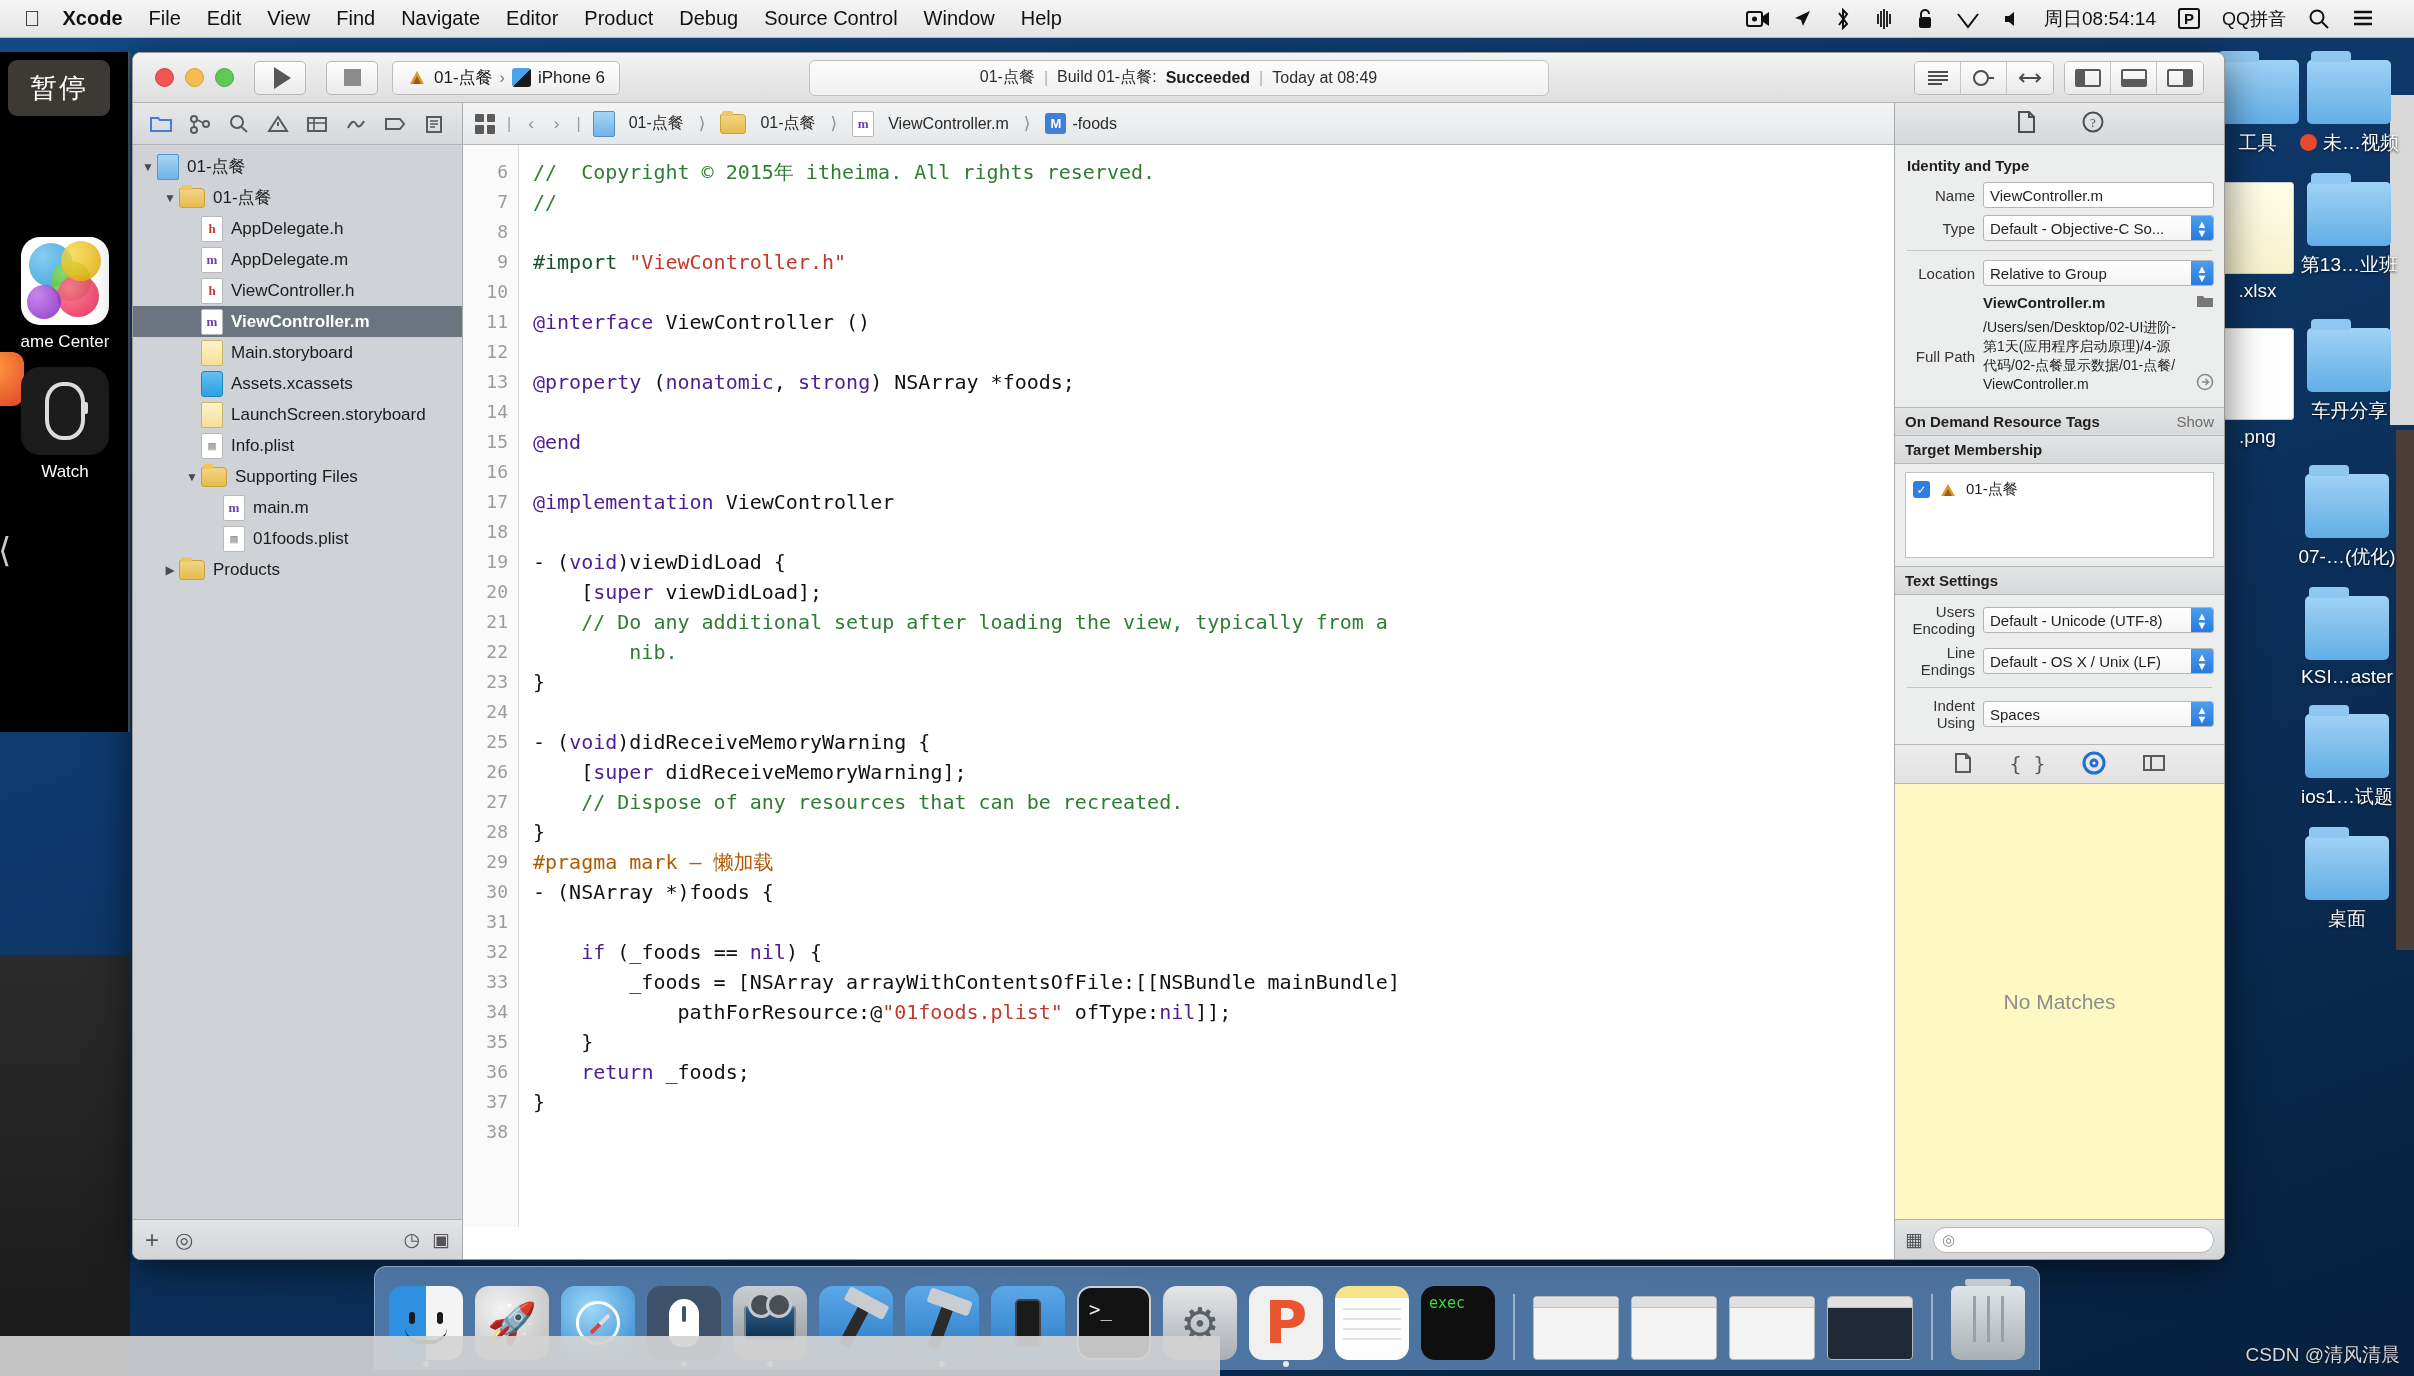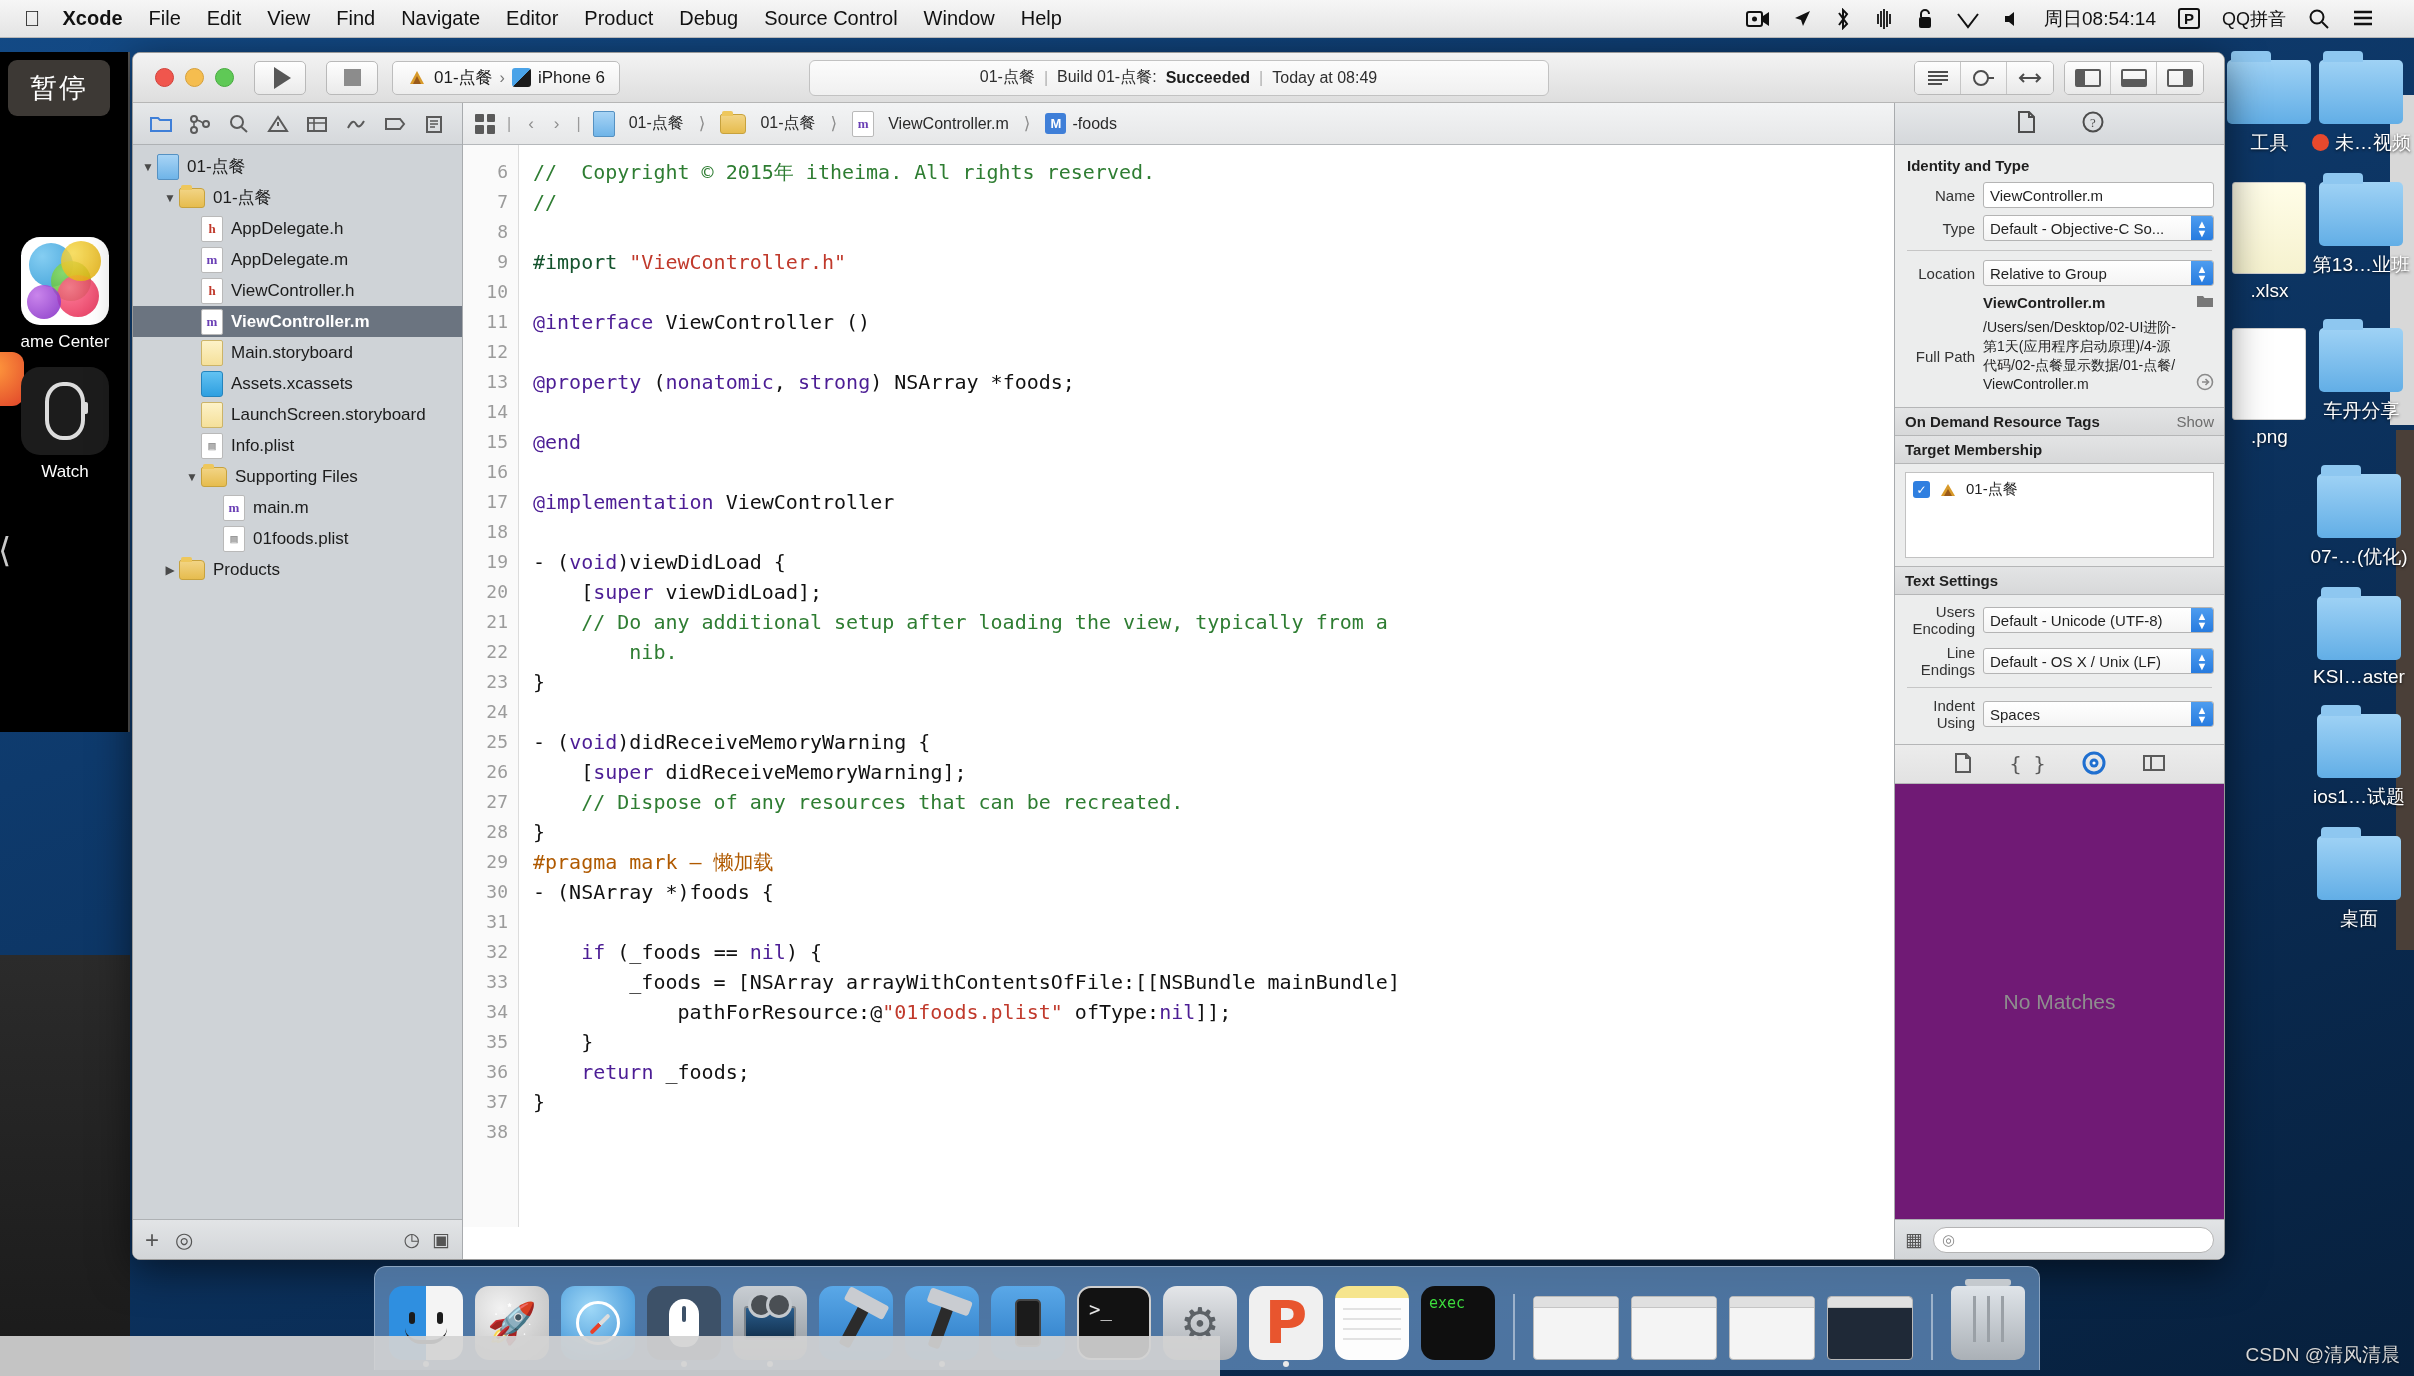--- a/index.html
+++ b/index.html
@@ -232,27 +232,27 @@
   .sect-head{
     background:linear-gradient(180deg,#e3e4e5,#d7d8d9); border-top:1px solid #b5b6b7; border-bottom:1px solid #b5b6b7;
     padding:5px 10px; font-weight:bold; font-size:15px; display:flex; align-items:center;
   }
   .sect-head .show{ margin-left:auto; font-weight:normal; color:#6d6d6d; }
   .target-list{ background:#fff; border:1px solid #c2c2c2; margin:8px 10px; height:86px; padding:7px;}
   .tgt-row{ display:flex; align-items:center; gap:8px; font-size:15px;}
   .cb{ width:17px;height:17px;background:#2f7fe0;border-radius:3px;color:#fff;font-size:12px;display:flex;align-items:center;justify-content:center;}
   .lib-tabs{ height:40px; border-top:1px solid #b5b6b7; border-bottom:1px solid #b5b6b7;
     background:linear-gradient(180deg,#ececec,#e2e2e2); display:flex; align-items:center; justify-content:center; gap:36px;}
-  .lib-body{ flex:1; background:#701a75; display:flex; align-items:center; justify-content:center; color:#8e8e8e; font-size:21px;}
+  .lib-body{ flex:1; background:#fef9c3; display:flex; align-items:center; justify-content:center; color:#8e8e8e; font-size:21px;}
   .insp-footer{ height:40px; background:linear-gradient(180deg,#e2e4e6,#d2d5d8); border-top:1px solid #aeb1b4;
     display:flex; align-items:center; gap:10px; padding:0 10px;}
   .filter-field{ flex:1; height:26px; background:#fff; border:1px solid #b4b4b4; border-radius:13px; display:flex; align-items:center; padding:0 8px;}
 
   
-  .dicons{ position:absolute; right:0; top:60px; width:190px; z-index:30; }
+  .dicons{ position:absolute; right:12px; top:60px; width:190px; z-index:30; }
   .dicon{ width:190px; text-align:center; margin-bottom:26px; color:#fff; }
   .dfold{
     width:96px; height:74px; margin:0 auto;
     background:linear-gradient(180deg,#9fd2f5,#62aee6);
     border-radius:5px; position:relative;
   }
   .dfold::before{
     content:""; position:absolute; left:4px; top:-9px; width:40px; height:11px;
     background:#8ec7f0; border-radius:4px 4px 0 0;
   }

